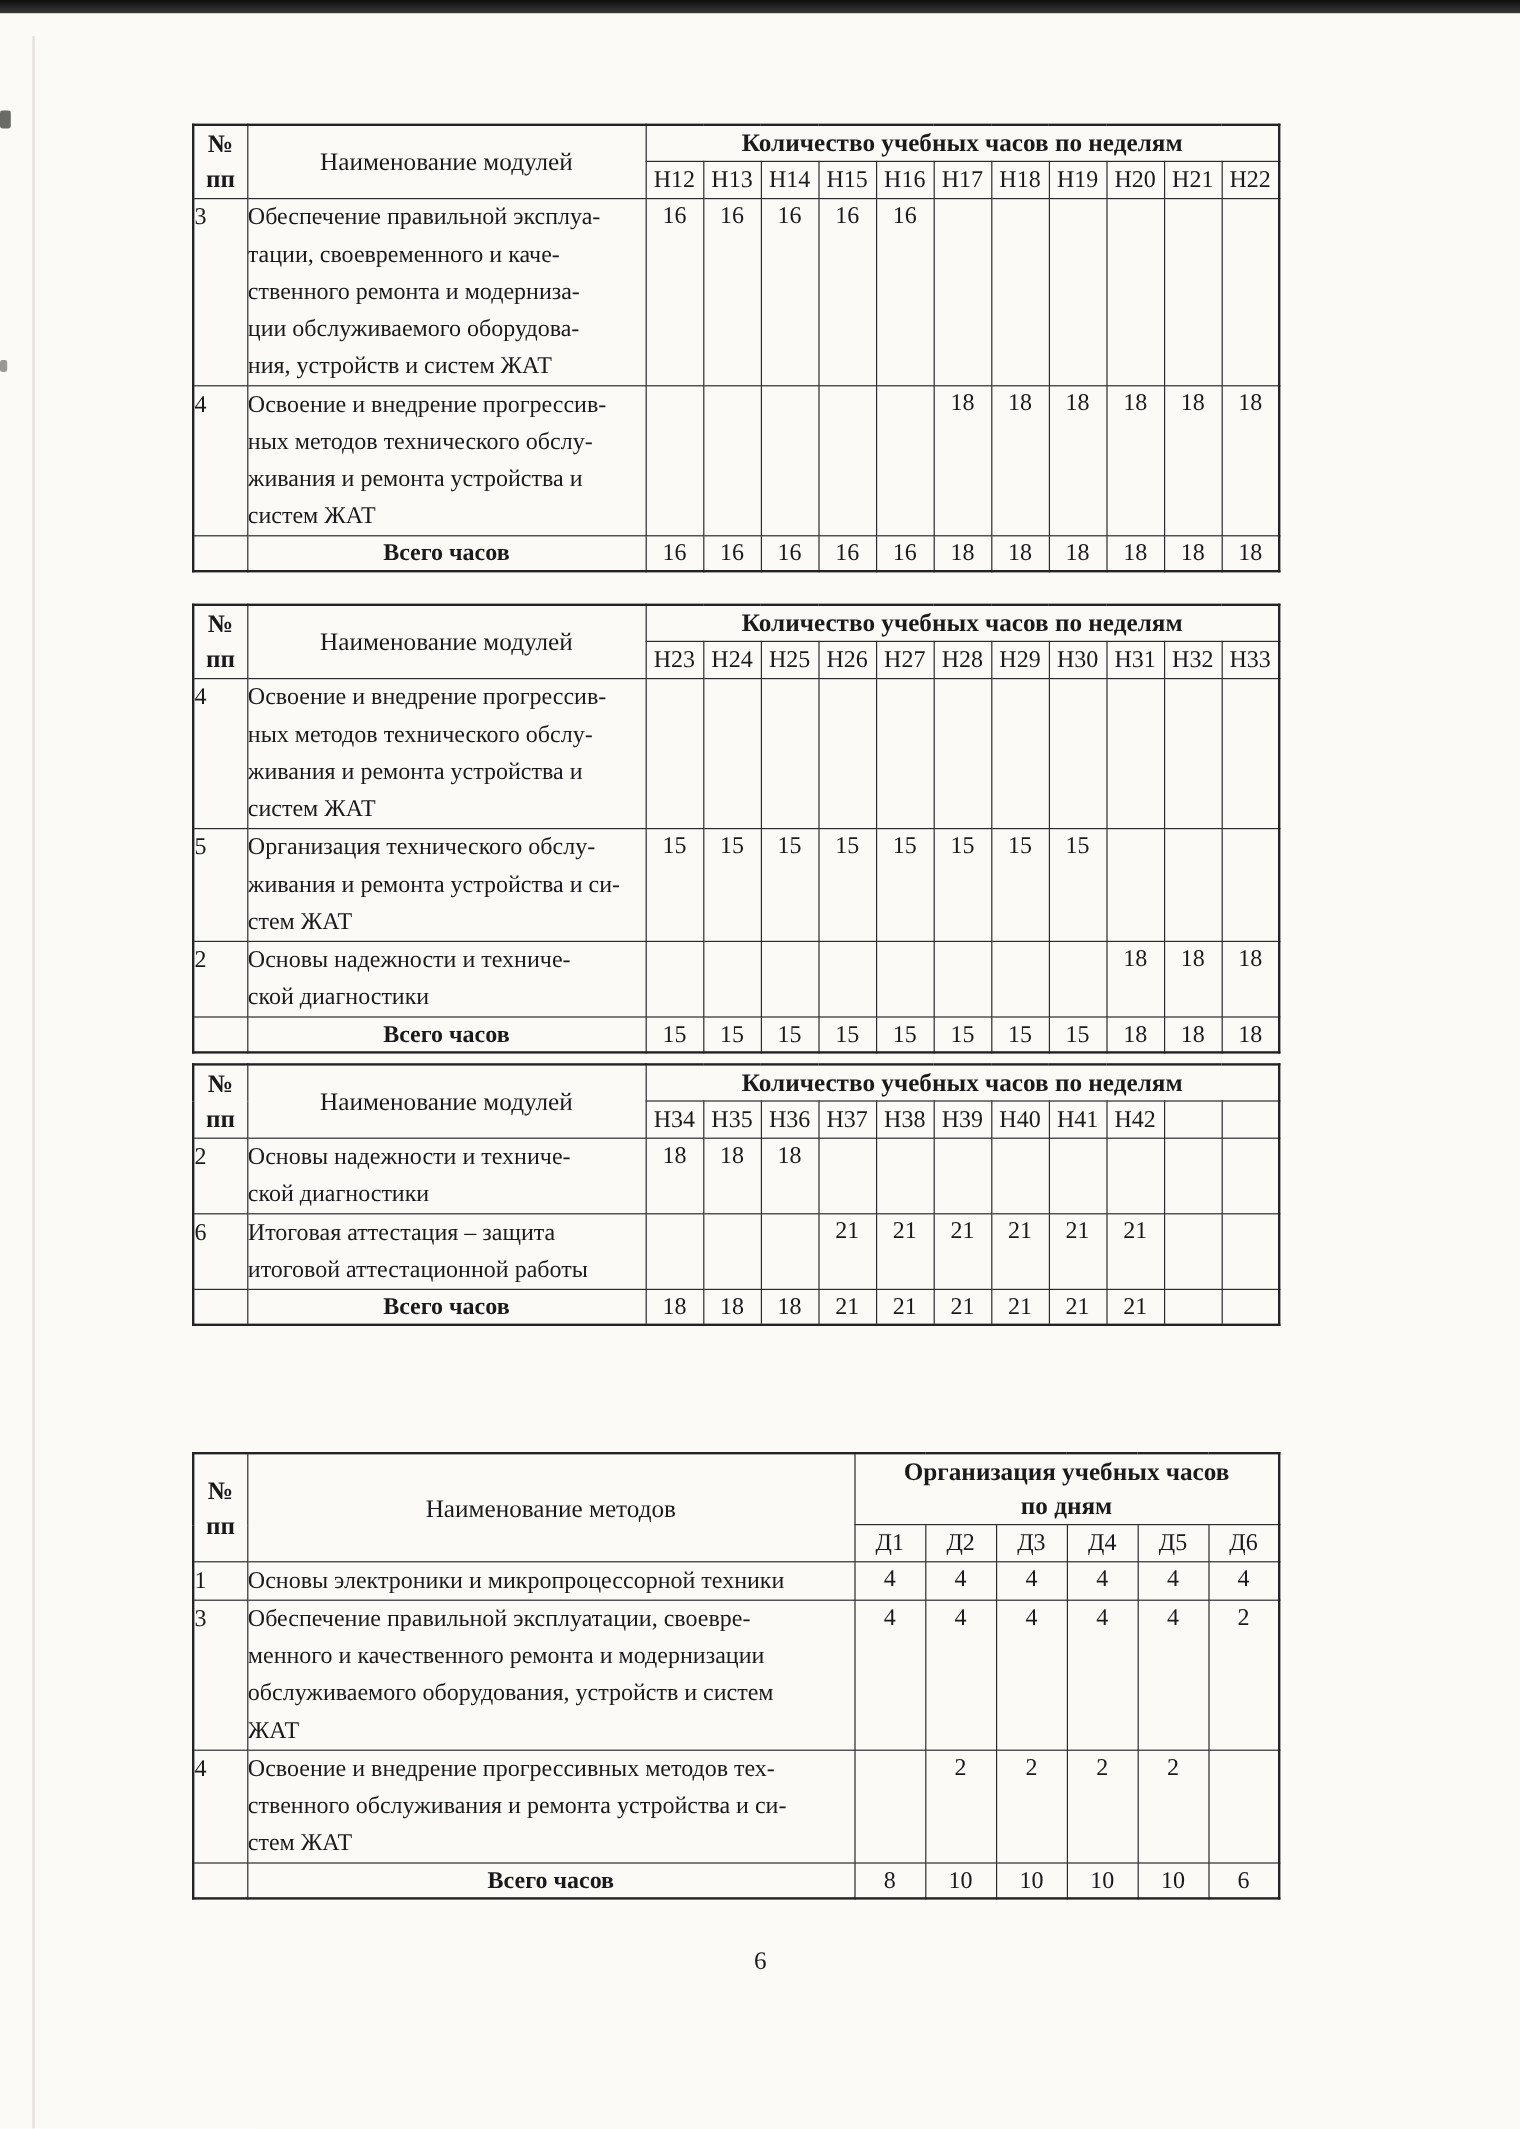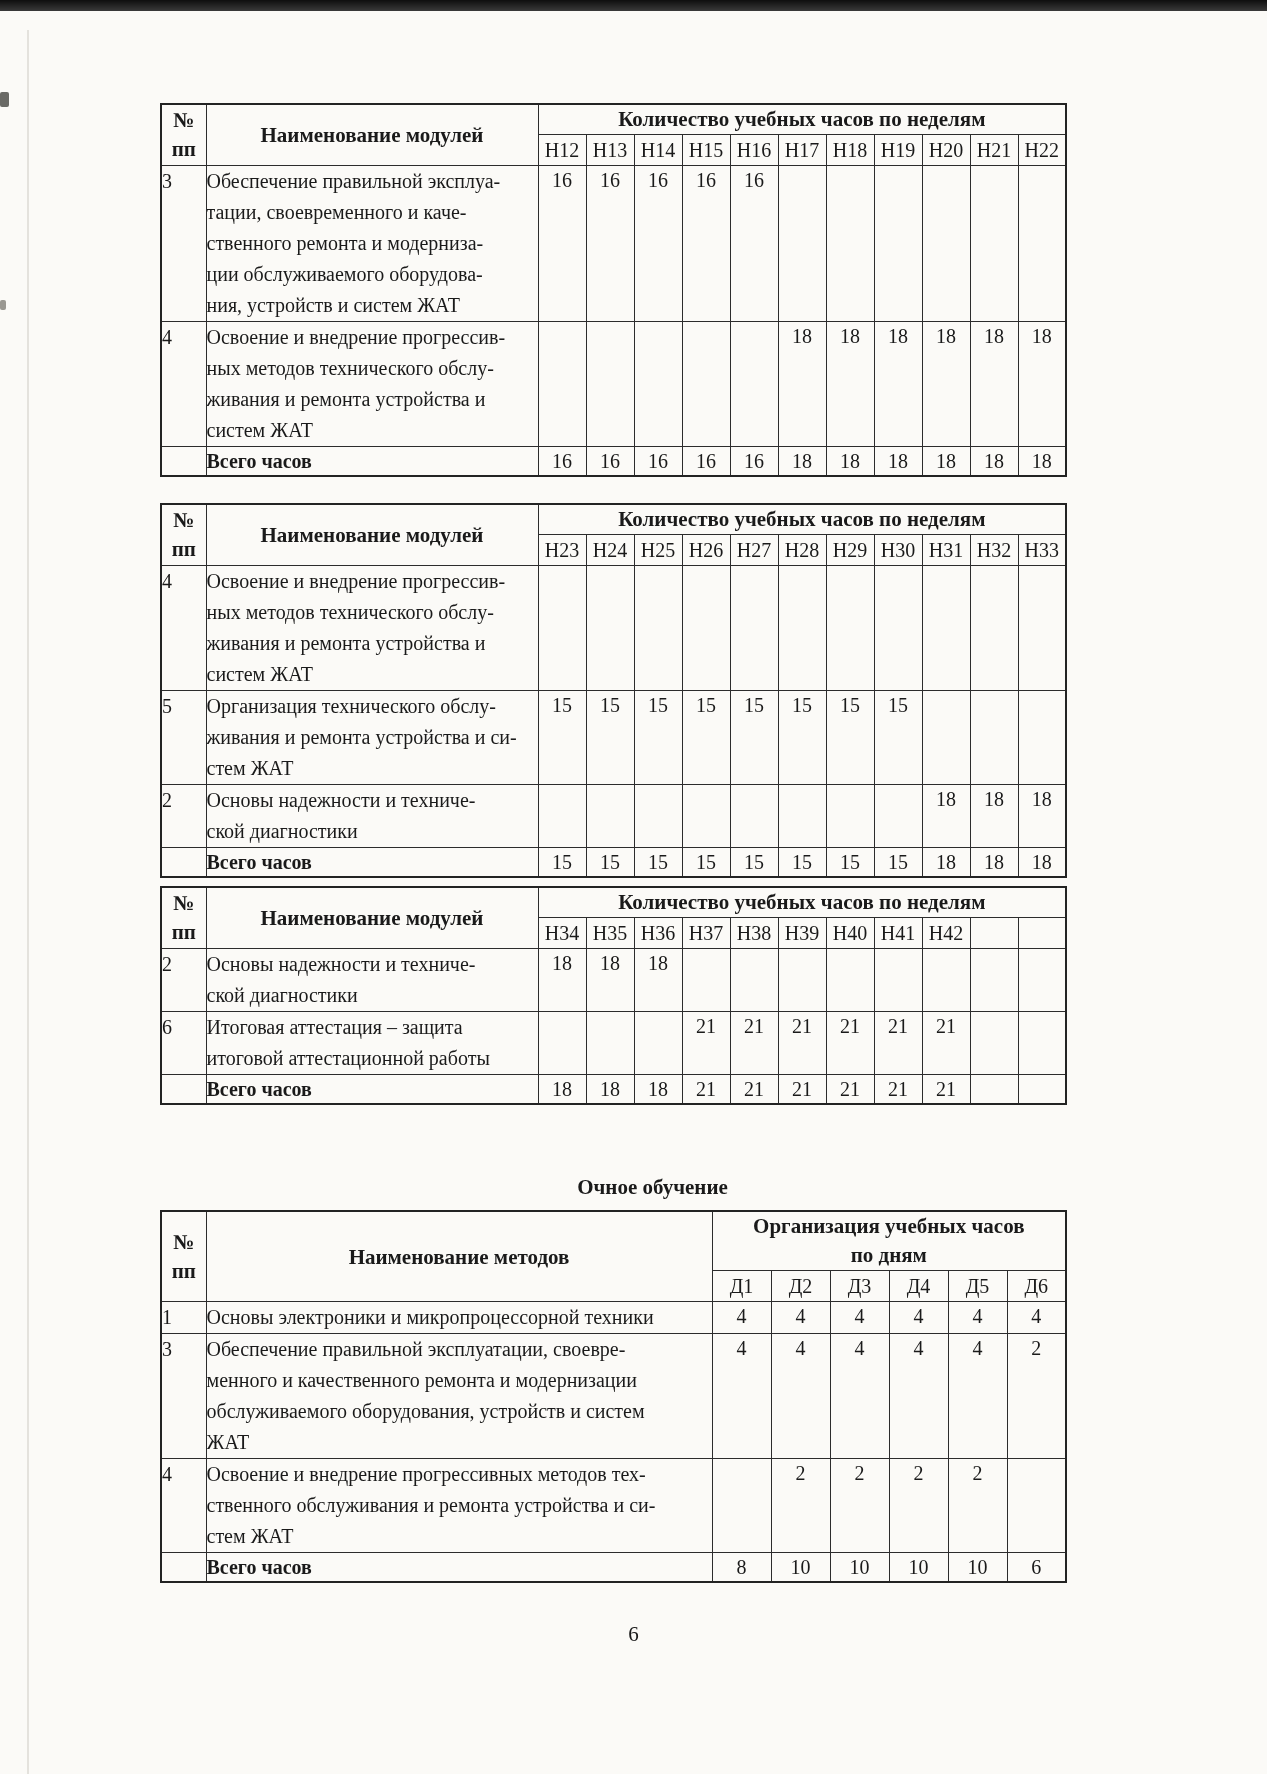--- a/index.html
+++ b/index.html
@@ -39,21 +39,21 @@
     border:1.6px solid #2c2c2c;
     padding:0;
     overflow:hidden;
   }
   table.doc { border:2.2px solid #232323; }
   th.num-h {
     font-size:21px; font-weight:bold; text-align:center;
     white-space:pre-line; line-height:29px; vertical-align:middle;
   }
   th.name-h {
-    font-size:21px; font-weight:bold; text-align:center;
+    font-size:21px; font-weight:normal; text-align:center;
     vertical-align:middle; line-height:26px; padding:2px 4px;
   }
   th.span-h {
     font-size:21px; font-weight:bold; text-align:center;
     vertical-align:middle; white-space:pre-line; line-height:29px;
     padding:1px 0;
   }
   th.col-h {
     font-size:20px; font-weight:normal; text-align:center;
     height:30px; vertical-align:middle; padding:0;
@@ -64,21 +64,21 @@
   }
   td.name-c {
     font-size:20px; text-align:left; vertical-align:top;
     white-space:pre-line; line-height:31px; padding:3px 4px 3px 7px;
   }
   td.val-c {
     font-size:20px; text-align:center; vertical-align:top;
     padding:4px 0 3px 0; line-height:28px;
   }
   td.total-name {
-    font-size:20px; font-weight:bold; text-align:left;
+    font-size:20px; font-weight:bold; text-align:center;
     padding:3px 4px 4px 7px; line-height:28px; vertical-align:middle;
   }
   .heading {
     position:absolute; top:1175px; left:200px; width:905px;
     text-align:center; font-size:21px; font-weight:bold;
   }
   .pagenum {
     position:absolute; top:1622px; left:0; width:1267px;
     text-align:center; font-size:21px;
   }
@@ -377,21 +377,20 @@
             <td class="val-c">21</td>
             <td class="val-c">21</td>
             <td class="val-c">21</td>
             <td class="val-c"></td>
             <td class="val-c"></td>
           </tr>
         </tbody>
       </table>
     </div>
 
-  <div class="heading">Очное обучение</div>
 
   <div class="tblpos" id="dt0" style="top:1210px">
       <table class="doc">
         <colgroup>
           <col style="width: 45px;">
           <col style="width: 506px;">
           <col style="width: 59px;">
           <col style="width: 59px;">
           <col style="width: 59px;">
           <col style="width: 59px;">

